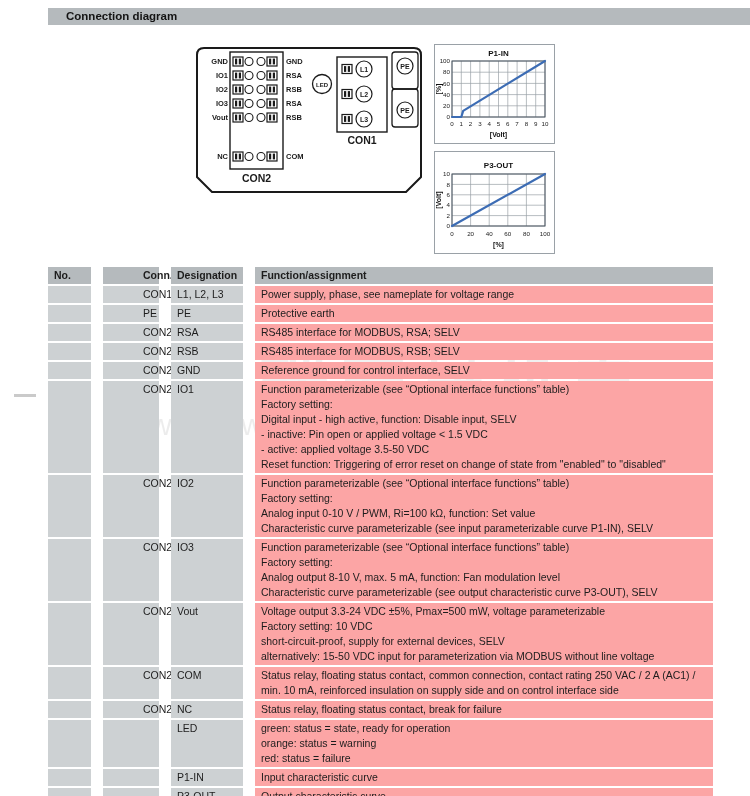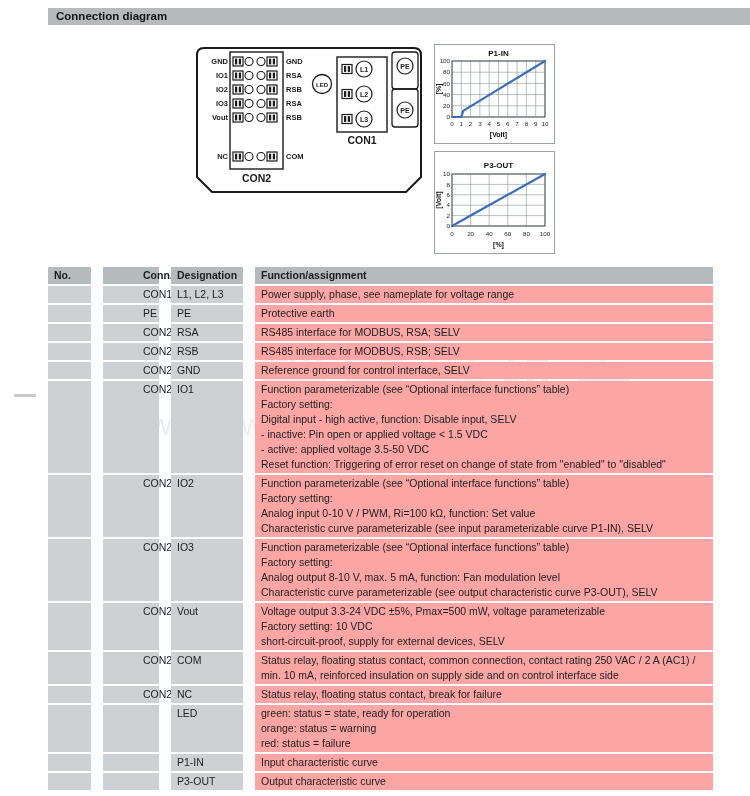--- a/index.html
+++ b/index.html
@@ -2,21 +2,21 @@
 <html><head>
 <meta charset="utf-8">
 <style>
   * { margin:0; padding:0; box-sizing:border-box; }
   body { background:#fff; font-family:"Liberation Sans", sans-serif; }
   #canvas { position:relative; width:750px; height:796px; background:#fff; overflow:hidden; }
 
   
   .hdr-bar { position:absolute; left:48px; top:8px; width:702px; height:17px;
              background:#b5babd; }
-  .hdr-bar span { display:block; padding-left:8px; font-size:11.5px; font-weight:bold;
+  .hdr-bar span { display:block; padding-left:18px; font-size:11.5px; font-weight:bold;
                   color:#141414; line-height:17px; }
 
   
   .diagram-svg { position:absolute; left:195px; top:46px; }
   .chart-box { position:absolute; left:434px; width:121px; background:#fff;
                border:1px solid #9aa1a7; }
   #chart-p1 { top:44px; height:100px; }
   #chart-p3 { top:151px; height:103px; }
   .chart-box svg { display:block; }
 
@@ -297,20 +297,21 @@
           </div>
         </div>
         <div class="t-row">
           <div class="cell c-no"></div>
           <div class="cell c-conn">CON2</div>
           <div class="cell c-des">Vout</div>
           <div class="cell c-fn">
             <div class="fn-line">Voltage output 3.3-24 VDC ±5%, Pmax=500 mW, voltage parameterizable</div>
             <div class="fn-line">Factory setting: 10 VDC</div>
             <div class="fn-line">short-circuit-proof, supply for external devices, SELV</div>
+            <div class="fn-line">alternatively: 15-50 VDC input for parameterization via MODBUS without line voltage</div>
           </div>
         </div>
         <div class="t-row">
           <div class="cell c-no"></div>
           <div class="cell c-conn">CON2</div>
           <div class="cell c-des">COM</div>
           <div class="cell c-fn">
             <div class="fn-line">Status relay, floating status contact, common connection, contact rating 250 VAC / 2 A (AC1) / min. 10 mA, reinforced insulation on supply side and on control interface side</div>
           </div>
         </div>

